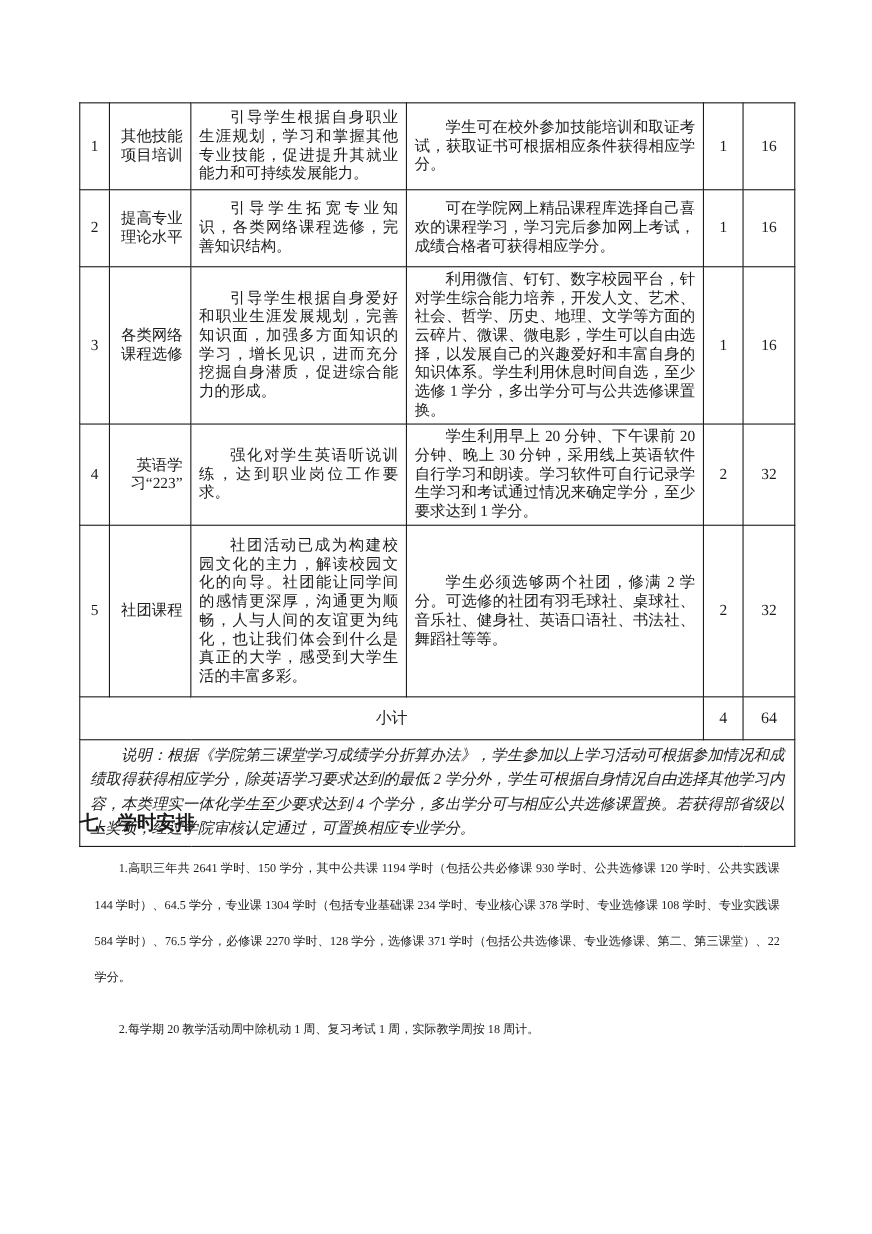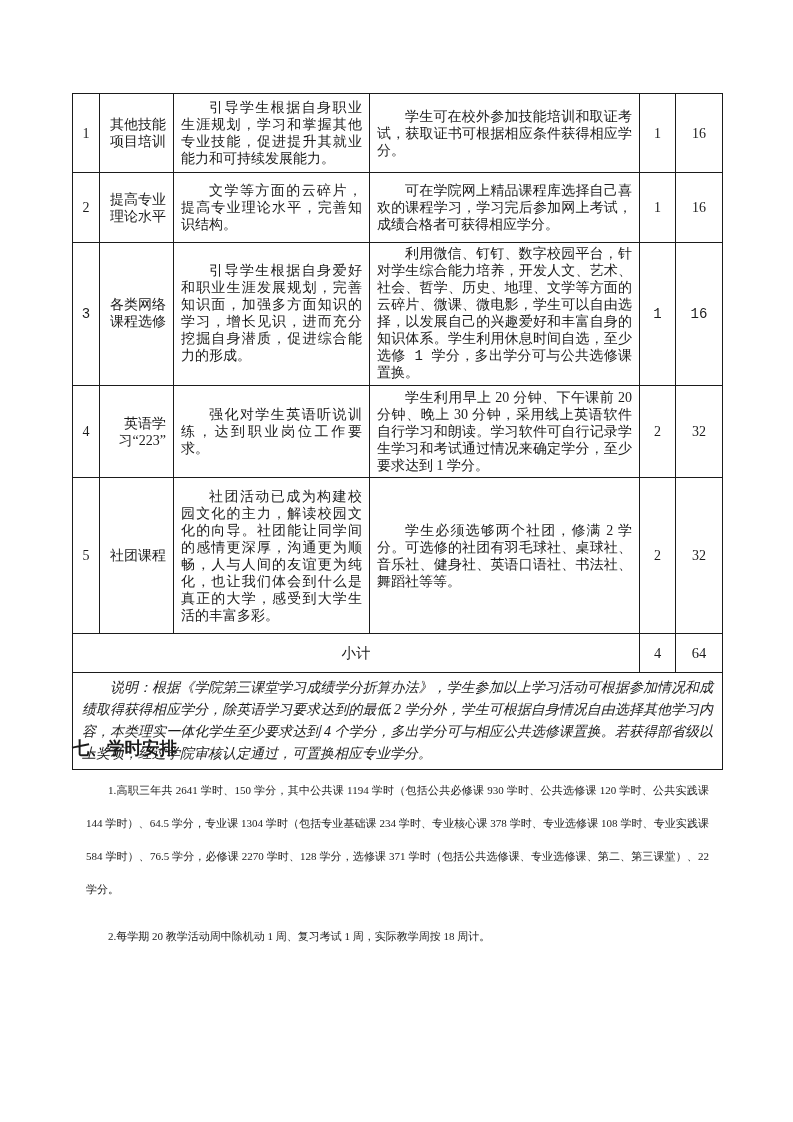--- a/index.html
+++ b/index.html
@@ -25,21 +25,21 @@
     vertical-align:middle;
     padding:3px 7px;
     overflow:hidden;
   }
   td.c-num, td.c-credit, td.c-hour { text-align:center; padding:3px 2px; font-size:14.5px; }
   td.c-name { text-align:right; padding:3px 5px; }
   td.c-desc { text-align:justify; }
   td.c-desc .p { text-indent:2em; }
   tr.r1 td { height:72px; }
   tr.r2 td { height:63px; }
-  tr.r3 td { height:116px;font-family:Liberation Mono, monospace; }
+  tr.r3 td { height:116px; }
   tr.r4 td { height:85px;font-family:Liberation Serif, serif; }
   tr.r5 td { height:149px; }
   tr.r-subtotal td { height:32px; text-align:center; font-size:14.5px; }
   tr.r-note td {
     height:86px;
     text-align:justify;
     line-height:22px;
     padding:4px 9px;
     vertical-align:top;
   }
@@ -84,21 +84,21 @@
         <td class="c-desc">
             <div class="p">学生可在校外参加技能培训和取证考试，获取证书可根据相应条件获得相应学分。</div>
           </td>
         <td class="c-credit">1</td>
         <td class="c-hour">16</td>
       </tr>
       <tr class="r2">
         <td class="c-num">2</td>
         <td class="c-name">提高专业理论水平</td>
         <td class="c-desc">
-            <div class="p">文学等方面的云碎片，提高专业理论水平，完善知识结构。</div>
+            <div class="p">引导学生拓宽专业知识，各类网络课程选修，完善知识结构。</div>
           </td>
         <td class="c-desc">
             <div class="p">可在学院网上精品课程库选择自己喜欢的课程学习，学习完后参加网上考试，成绩合格者可获得相应学分。</div>
           </td>
         <td class="c-credit">1</td>
         <td class="c-hour">16</td>
       </tr>
       <tr class="r3">
         <td class="c-num">3</td>
         <td class="c-name">各类网络课程选修</td>

